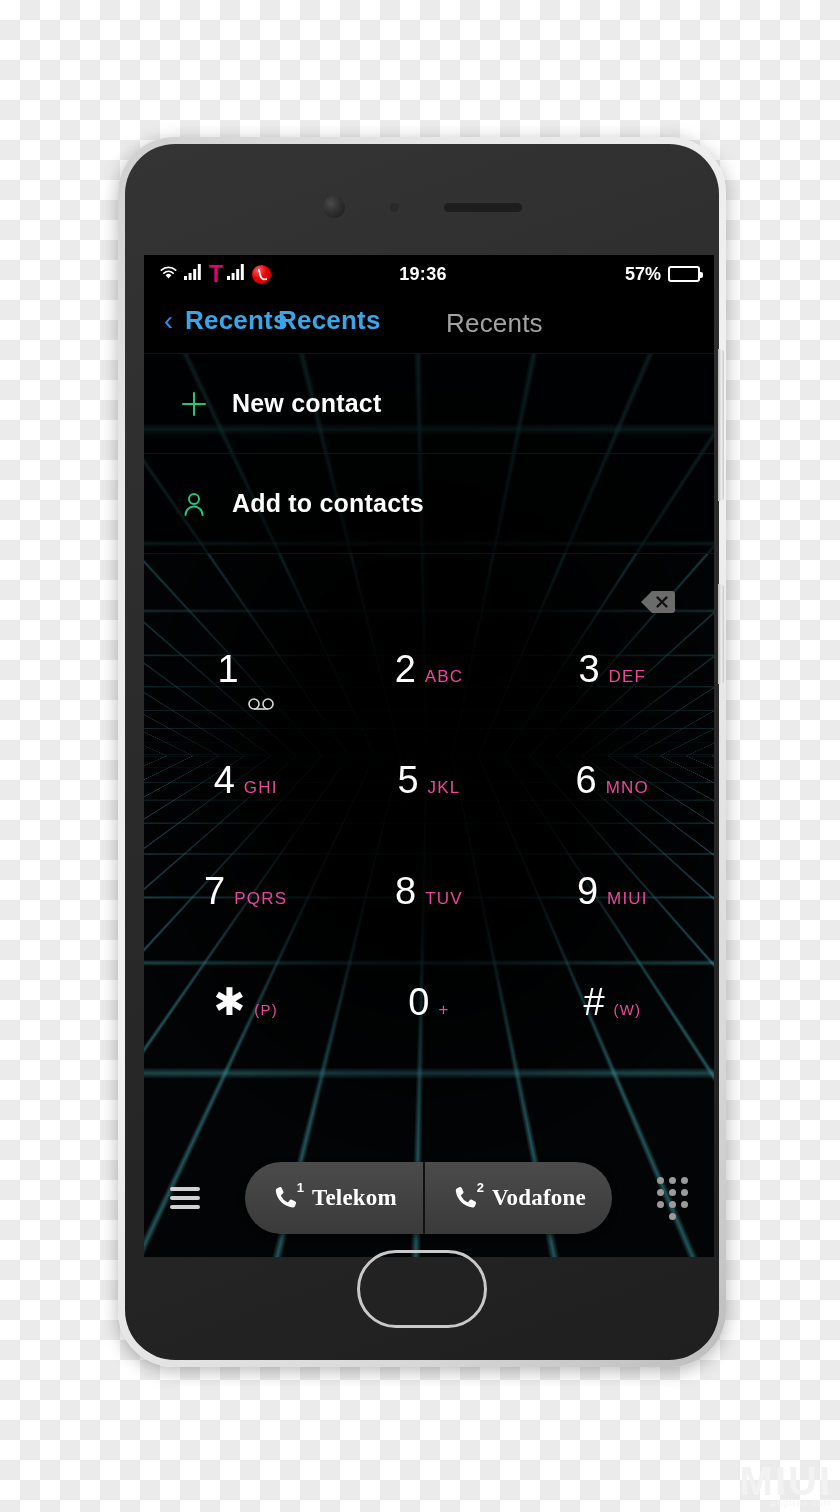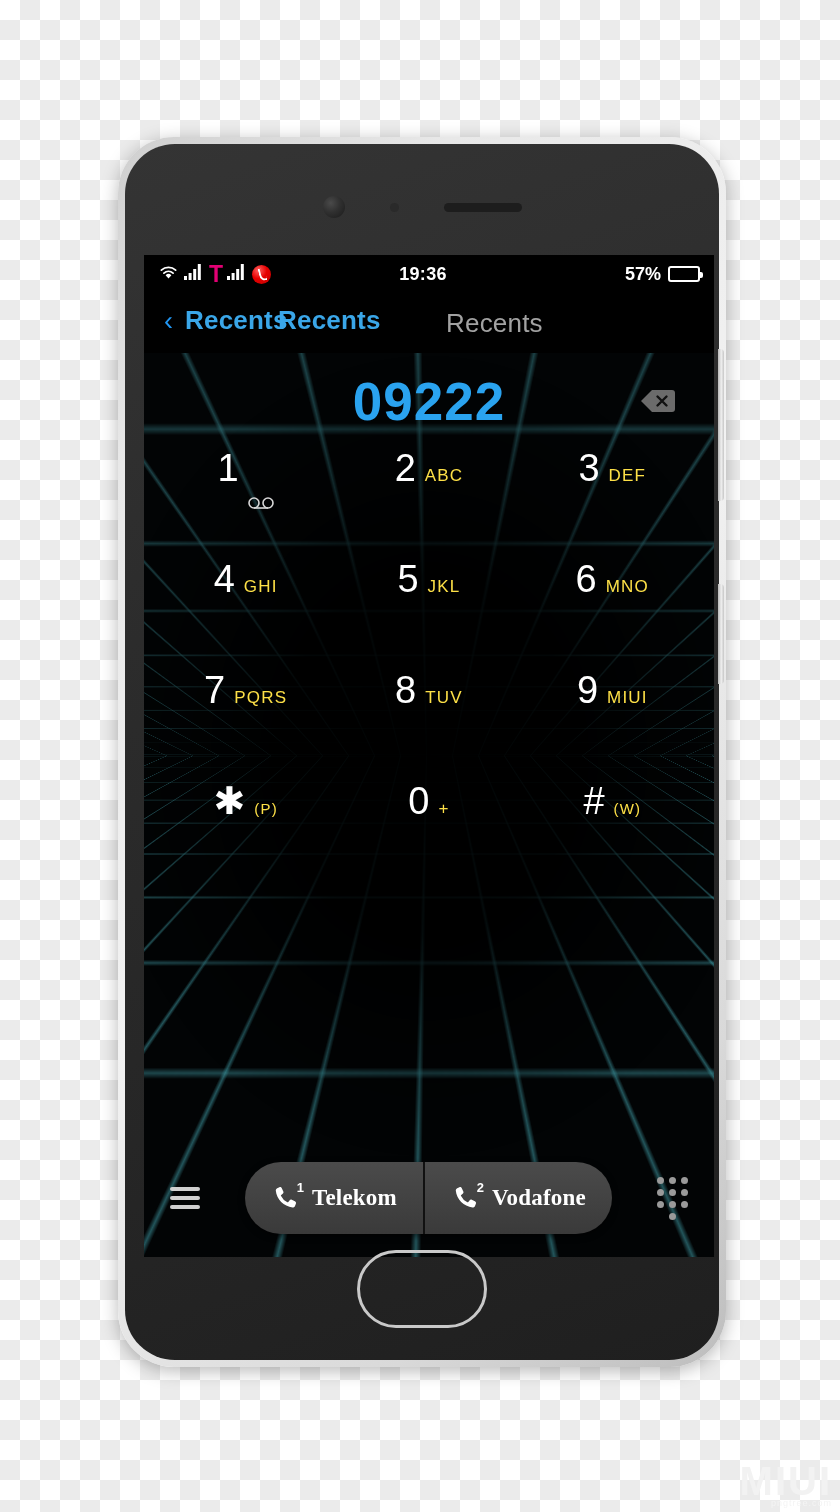--- a/index.html
+++ b/index.html
@@ -289,21 +289,21 @@
     cursor: pointer;
   }
   .key-digit {
     font-size: 38px;
     color: #ffffff;
     font-weight: 400;
     line-height: 1;
   }
   .key-letters {
     font-size: 17px;
-    color: #fde047;
+    color: #ec4899;
     letter-spacing: 1.2px;
     line-height: 1;
   }
   .key-letters.small { font-size: 15px; }
   .vm-icon { align-self: center; }
 
   
   .bottom-bar {
     position: absolute;
     left: 0; right: 0; bottom: 0;
@@ -426,23 +426,41 @@
 
         <div class="tab-bar">
           <span class="back-chevron">‹</span>
           <span class="tab-stack">
             <span class="tab-recents a">Recents</span>
             <span class="tab-recents b">Recents</span>
           </span>
           <span class="tab-contacts">Recents</span>
         </div>
 
+        <div class="action-list">
+          <div class="action-row">
+            <span class="action-icon">
+              <svg width="30" height="30" viewBox="0 0 30 30">
+                <path d="M15 4v22M4 15h22" stroke="#22c67e" stroke-width="2" stroke-linecap="round"></path>
+              </svg>
+            </span>
+            <span class="action-label">New contact</span>
+          </div>
+          <div class="action-row">
+            <span class="action-icon">
+              <svg width="30" height="30" viewBox="0 0 30 30">
+                <circle cx="15" cy="10" r="5" stroke="#22c67e" stroke-width="2" fill="none"></circle>
+                <path d="M6.5 26a8.5 8.5 0 0 1 17 0" stroke="#22c67e" stroke-width="2" fill="none" stroke-linecap="round"></path>
+              </svg>
+            </span>
+            <span class="action-label">Add to contacts</span>
+          </div>
+        </div>
 
         <div class="number-area">
-          <span class="dialed-number">09222</span>
           <span class="backspace-btn">
             <svg width="36" height="26" viewBox="0 0 36 26">
               <path d="M12 2h20a3 3 0 0 1 3 3v16a3 3 0 0 1-3 3H12L1 13z" fill="#6b6b6b"></path>
               <path d="M17.5 8.5l9 9M26.5 8.5l-9 9" stroke="#111" stroke-width="2.4" stroke-linecap="round"></path>
             </svg>
           </span>
         </div>
 
         <div class="keypad">
           <div class="key">

